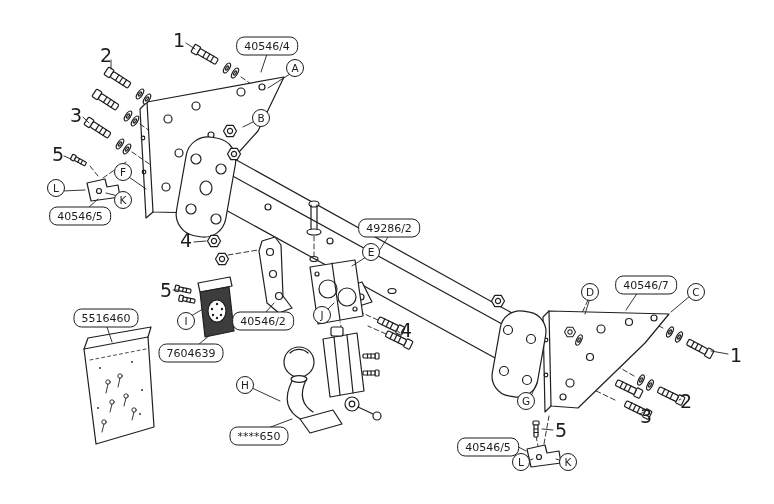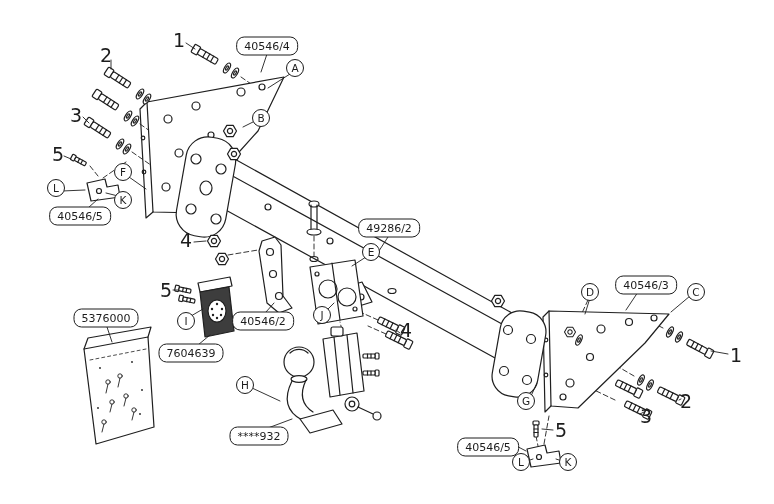--- a/index.html
+++ b/index.html
@@ -321,24 +321,24 @@
       <path d="M 640,414 L 644,412"></path>
       <path d="M 553,430 L 542,429"></path>
     </g>
   </g>
 </svg>
 
   <div class="label oval" style="left:267px; top:46px">40546/4</div>
   <div class="label oval" style="left:80px;  top:216px">40546/5</div>
   <div class="label oval" style="left:389px; top:228px">49286/2</div>
   <div class="label oval" style="left:263px; top:321px">40546/2</div>
-  <div class="label oval" style="left:106px; top:318px">5376000</div>
+  <div class="label oval" style="left:106px; top:318px">5516460</div>
   <div class="label oval" style="left:191px; top:353px">7604639</div>
-  <div class="label oval" style="left:259px; top:436px">****932</div>
-  <div class="label oval" style="left:646px; top:285px">40546/3</div>
+  <div class="label oval" style="left:259px; top:436px">****650</div>
+  <div class="label oval" style="left:646px; top:285px">40546/7</div>
   <div class="label oval" style="left:488px; top:447px">40546/5</div>
 
   <div class="label letter" style="left:295px; top:68px">A</div>
   <div class="label letter" style="left:261px; top:118px">B</div>
   <div class="label letter" style="left:371px; top:252px">E</div>
   <div class="label letter" style="left:123px; top:172px">F</div>
   <div class="label letter" style="left:56px;  top:188px">L</div>
   <div class="label letter" style="left:123px; top:200px">K</div>
   <div class="label letter" style="left:186px; top:321px">I</div>
   <div class="label letter" style="left:322px; top:315px">J</div>

